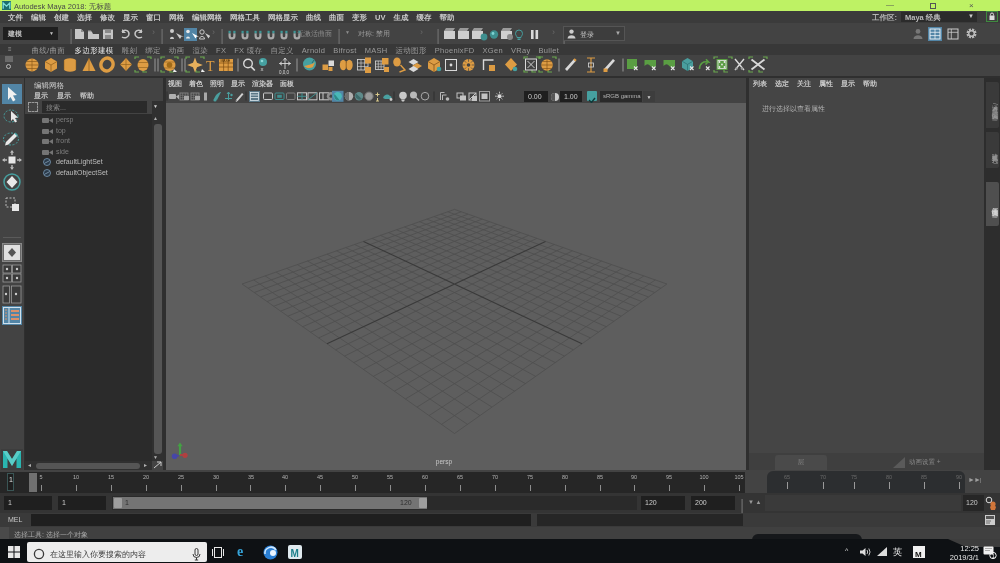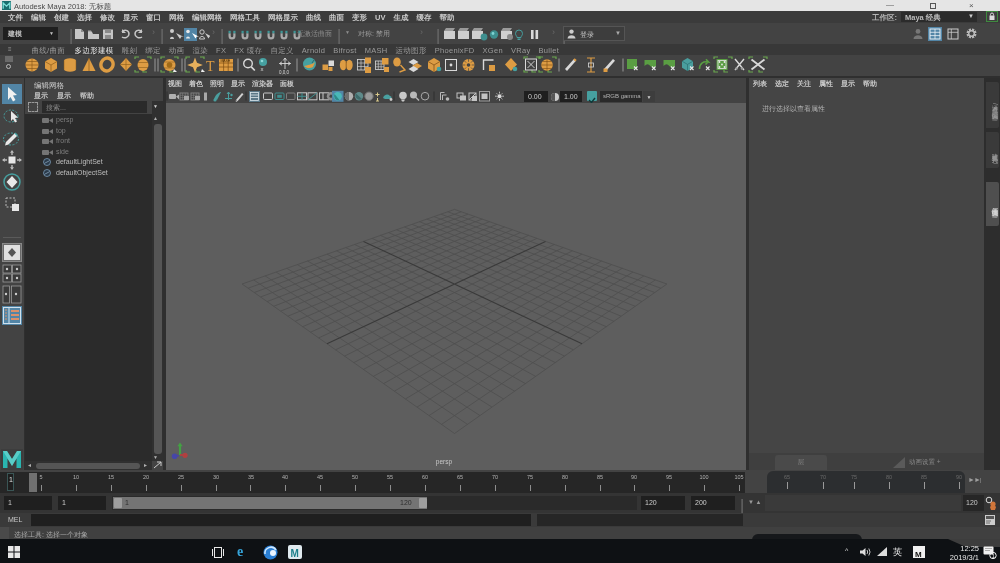--- a/index.html
+++ b/index.html
@@ -1,18 +1,18 @@
 <!DOCTYPE html>
 <html><head><meta charset="utf-8">
 <style>
 *{margin:0;padding:0;box-sizing:border-box}
 html,body{width:1000px;height:563px;overflow:hidden;background:#434343}
 body{font-family:"Liberation Sans",sans-serif;position:relative}
 .abs{position:absolute}
-#titlebar{left:0;top:0;width:1000px;height:11px;background:#e5e5e5;color:#3a3a3a;font-size:8px}
+#titlebar{left:0;top:0;width:1000px;height:11px;background:#bef264;color:#3a3a3a;font-size:8px}
 #menubar{left:0;top:11px;width:1000px;height:12px;background:#3b3b3b;color:#c9c9c9;font-size:7.5px;font-weight:bold}
 #statusrow{left:0;top:23px;width:1000px;height:21px;background:#434343}
 #shelftabs{left:0;top:44px;width:1000px;height:11px;background:#383838;color:#9b9b9b;font-size:7px}
 #shelf{left:0;top:55px;width:1000px;height:21px;background:#434343}
 #mainarea{left:0;top:76px;width:1000px;height:394px;background:#2f2f2f}
 #toolbox{left:0;top:78px;width:24px;height:392px;background:#434343}
 #outliner{left:25px;top:78px;width:138px;height:392px;background:#434343}
 #viewport{left:166px;top:78px;width:580px;height:392px;background:#434343}
 #vp3d{left:0px;top:25px;width:580px;height:367px;background:#5e5e5e}
 #attred{left:749px;top:78px;width:235px;height:392px;background:#454545}
@@ -769,20 +769,30 @@
       <path d="M0 0h52v8H18z" fill="#3d3d3d"></path>
     </svg>
  <svg class="abs" style="left:8px;top:7px" width="12" height="12" viewBox="0 0 12 12">
       <g fill="#e8e8e8">
         <rect x="0" y="0" width="5.5" height="5.5"></rect>
         <rect x="6.5" y="0" width="5.5" height="5.5"></rect>
         <rect x="0" y="6.5" width="5.5" height="5.5"></rect>
         <rect x="6.5" y="6.5" width="5.5" height="5.5"></rect>
       </g>
     </svg>
+ <div class="abs" style="left:27px;top:3px;width:180px;height:20px;background:#ededed;border-radius:2px">
+  <svg class="abs" style="left:6px;top:6px" width="12" height="12" viewBox="0 0 12 12">
+        <circle cx="6" cy="6" r="4.6" fill="none" stroke="#3a3a3a" stroke-width="1.3"></circle>
+      </svg>
+  <span class="abs" style="left:23px;top:7px;color:#3c3c3c;font-size:8px">在这里输入你要搜索的内容</span>
+  <svg class="abs" style="left:165px;top:6px" width="9" height="13" viewBox="0 0 9 13">
+        <rect x="3" y="0.5" width="3" height="7" rx="1.5" fill="none" stroke="#3a3a3a"></rect>
+        <path d="M1 6a3.5 3.5 0 0 0 7 0M4.5 9.5V12M2.8 12h3.4" stroke="#3a3a3a" fill="none"></path>
+      </svg>
+ </div>
  <svg class="abs" style="left:212px;top:8px" width="12" height="11" viewBox="0 0 12 11">
       <rect x="2.5" y="0.5" width="7" height="10" fill="none" stroke="#e8e8e8"></rect>
       <path d="M0.5 2v7M11.5 2v7" stroke="#e8e8e8"></path>
     </svg>
  <text class="abs" style="left:237px;top:5px;color:#35a3d8;font-size:14px;font-weight:bold;font-family:'Liberation Serif'">e</text>
  <svg class="abs" style="left:263px;top:6px" width="15" height="15" viewBox="0 0 15 15">
       <circle cx="7.5" cy="7.5" r="7" fill="#2a7fd4"></circle>
       <path d="M2 9a6 6 0 0 1 11-4" stroke="#cfe8ff" stroke-width="1.5" fill="none"></path>
       <circle cx="10" cy="8" r="3" fill="#eaf4ff"></circle>
     </svg>

